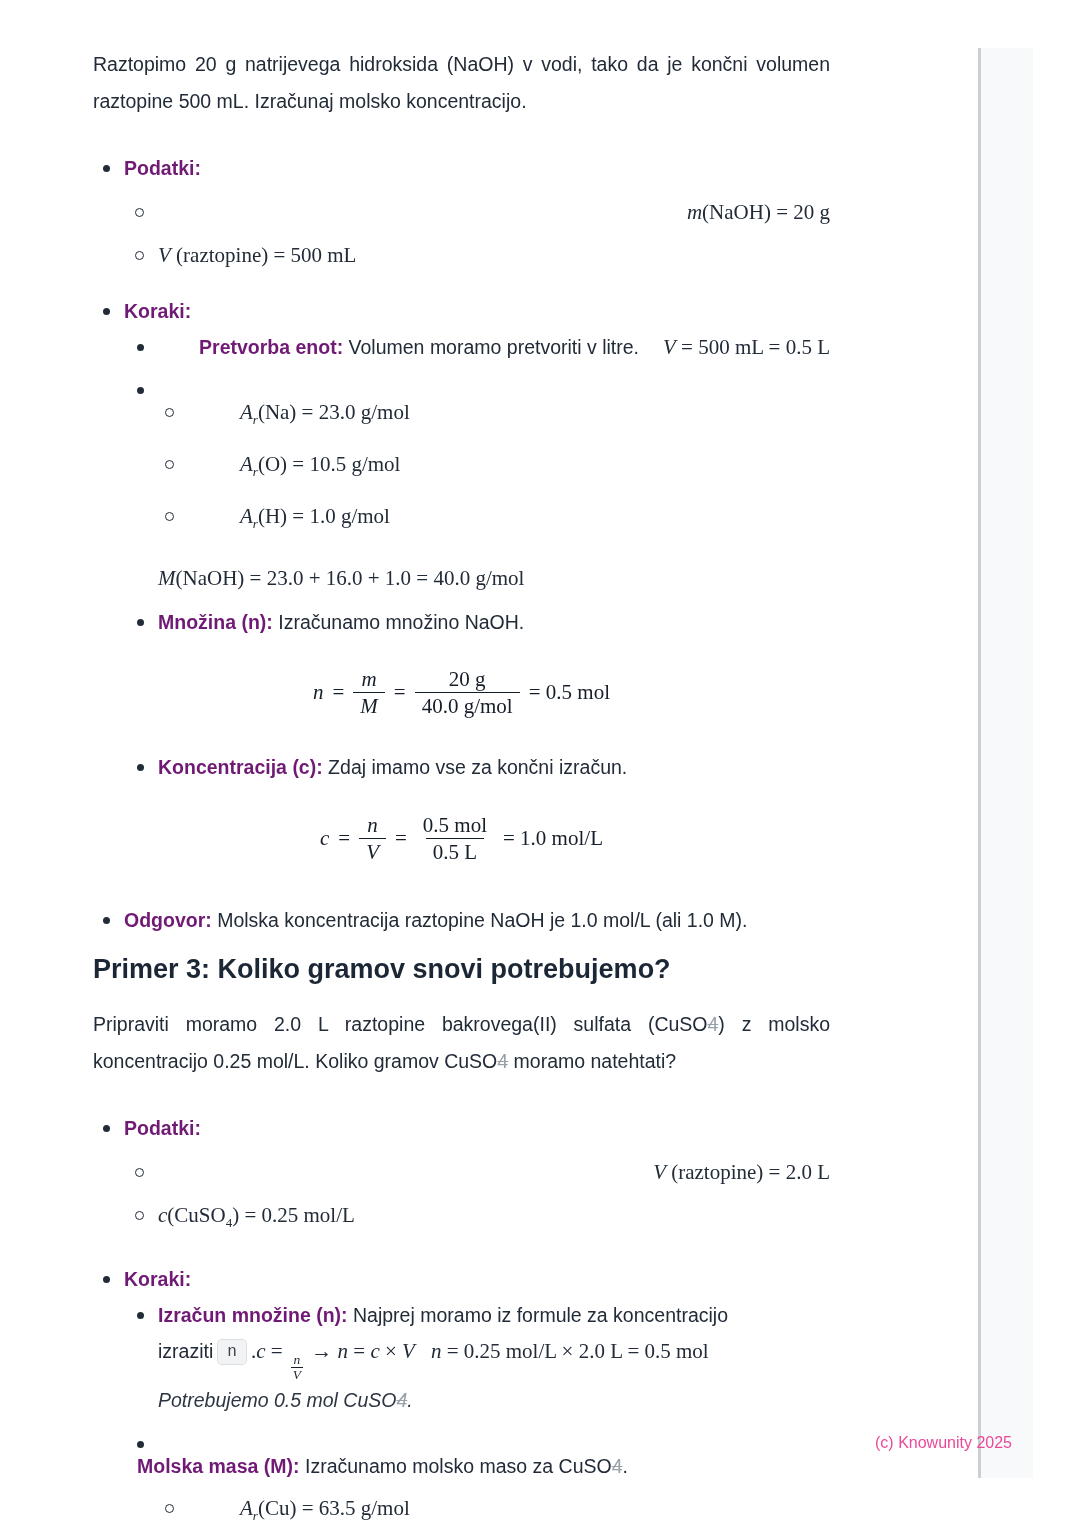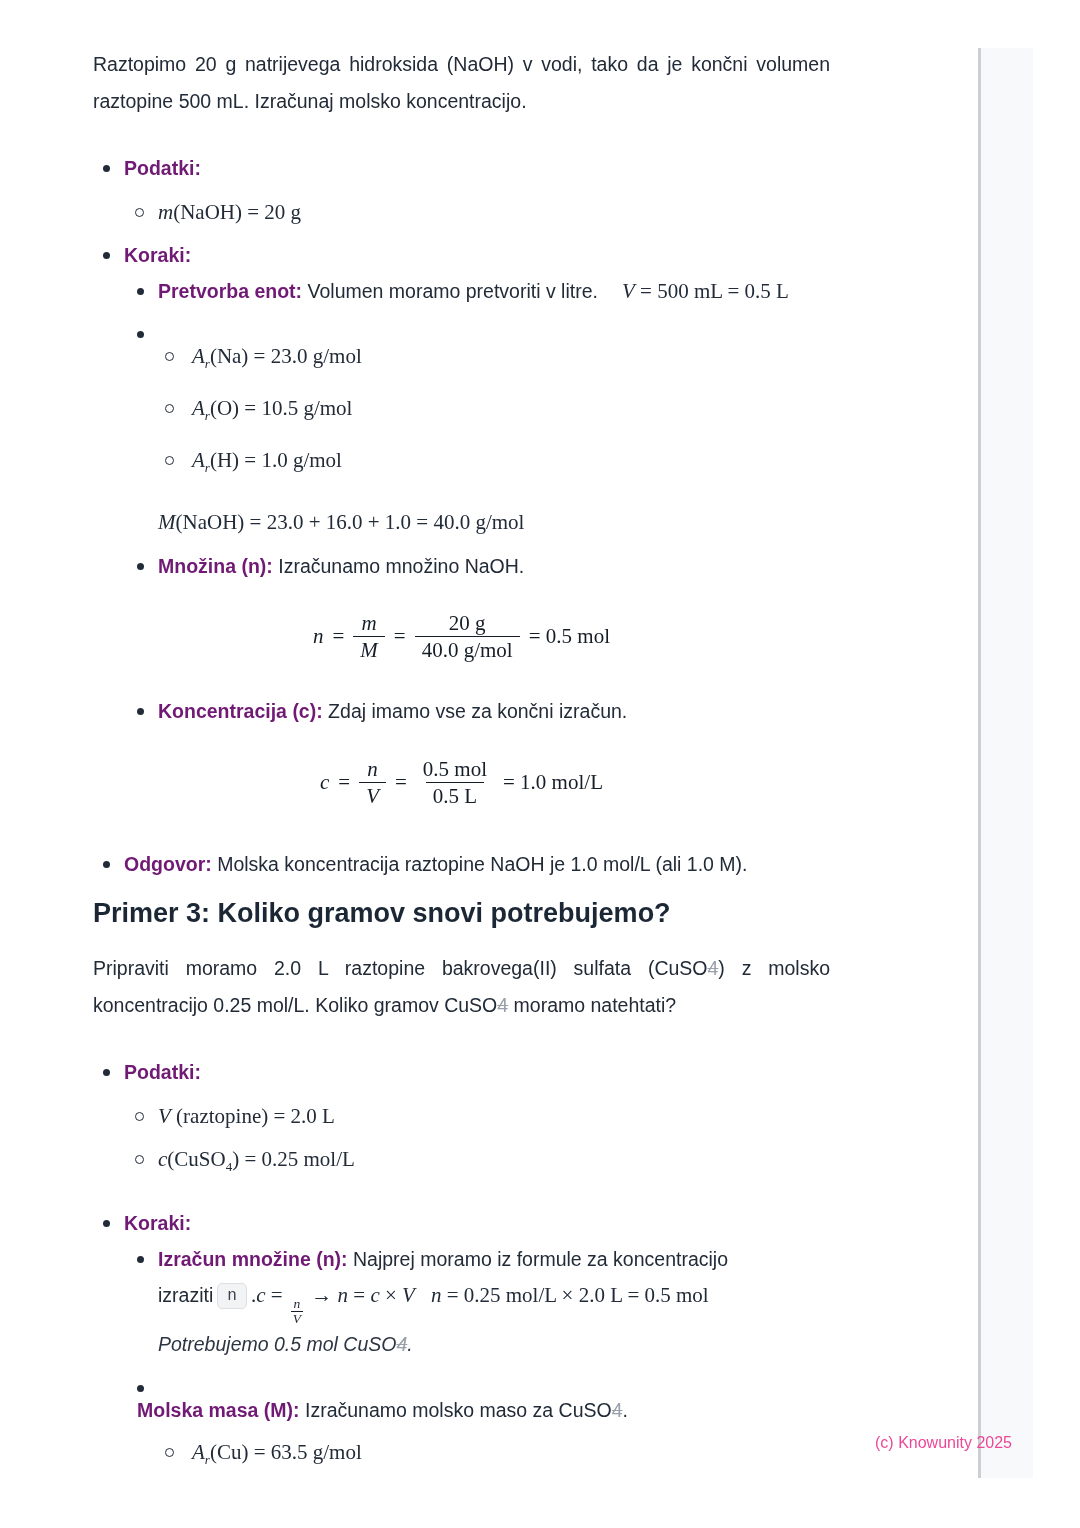--- a/index.html
+++ b/index.html
@@ -9,21 +9,21 @@
   }
   .doc{position:absolute;left:93px;top:46px;width:737px;}
   .para{font-size:19.5px;line-height:37px;text-align:justify;margin:0;}
   .para.mb{margin-bottom:30px;}
   .li{display:flex;align-items:flex-start;line-height:36px;font-size:19.5px;}
   .dot{flex:0 0 auto;width:7px;height:7px;border-radius:50%;background:#222b38;margin-top:15px;margin-right:14px;}
   .ring{flex:0 0 auto;width:7px;height:7px;border-radius:50%;border:1.6px solid #222b38;background:transparent;margin-top:14px;margin-right:14px;}
   .lv1{padding-left:10px;}
   .lv2{padding-left:44px;}
   .lv2p{padding-left:42px;}
-  .lv3{padding-left:72px;}
+  .lv3{padding-left:72px;gap:48px;}
   .lv3 .ring{margin-right:18px;}
   .nob2{padding-left:65px;}
   b{font-weight:bold;color:#701a75;}
   .math{font-family:"Liberation Serif",serif;font-size:21px;}
   .mi{font-style:italic;}
   .math sub{font-size:13px;font-style:italic;}
   .h3{font-size:27px;font-weight:bold;color:#1c2736;margin:0 0 22px 0;line-height:30px;}
   .formula{display:flex;justify-content:center;align-items:center;gap:9px;
     font-family:"Liberation Serif",serif;font-size:21px;color:#151d28;}
   .frac{display:inline-flex;flex-direction:column;align-items:center;line-height:1.25;}
@@ -35,21 +35,21 @@
   .chip{display:inline-block;background:#f2f3f5;border:1px solid #dcdfe3;border-radius:5px;
     padding:0px 9px;font-family:"Liberation Mono",monospace;font-size:16px;line-height:24px;
     color:#3c454f;vertical-align:2px;margin:0 4px;}
   .struck{color:#98a1aa;text-decoration:line-through;}
   .note{font-style:italic;color:#2c3542;}
   .gapL{margin-left:16px;}
   .gapS{margin-left:24px;}
   .scroll-strip{position:absolute;left:978px;top:48px;width:55px;height:1430px;
     background:#f8f9fa;border-left:3px solid #ccd0d4;box-sizing:border-box;}
   .watermark{position:absolute;top:1434px;right:68px;font-size:16px;color:#ec4899;z-index:5;text-align:right;}
-  .mb8{margin-bottom:8px;}.mb7{margin-bottom:7px;}.mb6{margin-bottom:6px;flex-direction:column;}
+  .mb8{margin-bottom:8px;}.mb7{margin-bottom:7px;justify-content:space-between;}.mb6{margin-bottom:6px;flex-direction:column;}
   .mb17{margin-bottom:17px;}.mb20{margin-bottom:20px;}.mb16{margin-bottom:16px;}
   .fwrap-n{margin:26px 0 30px 0;}
   .fwrap-c{margin:27px 0 36px 0;}
   .ws{white-space:pre;}
 </style>
 </head>
 <body>
 
 <div class="scroll-strip"></div>
 <div class="watermark">(c) Knowunity 2025</div>
@@ -58,20 +58,24 @@
 
   <p class="para mb">Raztopimo 20 g natrijevega hidroksida (NaOH) v vodi, tako da je končni volumen raztopine 500 mL. Izračunaj molsko koncentracijo.</p>
 
   <div class="li lv1 mb8">
     <span class="dot"></span>
     <div><b>Podatki:</b></div>
   </div>
   <div class="li lv2p mb7">
     <span class="ring"></span>
     <div class="math"><span class="mi">m</span><span>(NaOH) = 20 g</span></div>
+  </div>
+  <div class="li lv2p mb20">
+    <span class="ring"></span>
+    <div class="math"><span class="mi">V</span><span> (raztopine) = 500 mL</span></div>
   </div>
 
   <div class="li lv1">
     <span class="dot"></span>
     <div><b>Koraki:</b></div>
   </div>
   <div class="li lv2 mb7">
     <span class="dot"></span>
     <div><b>Pretvorba enot:</b><span> Volumen moramo pretvoriti v litre.</span><span class="math gapS"><span class="mi">V</span><span> = 500 mL = 0.5 L</span></span></div>
   </div>

